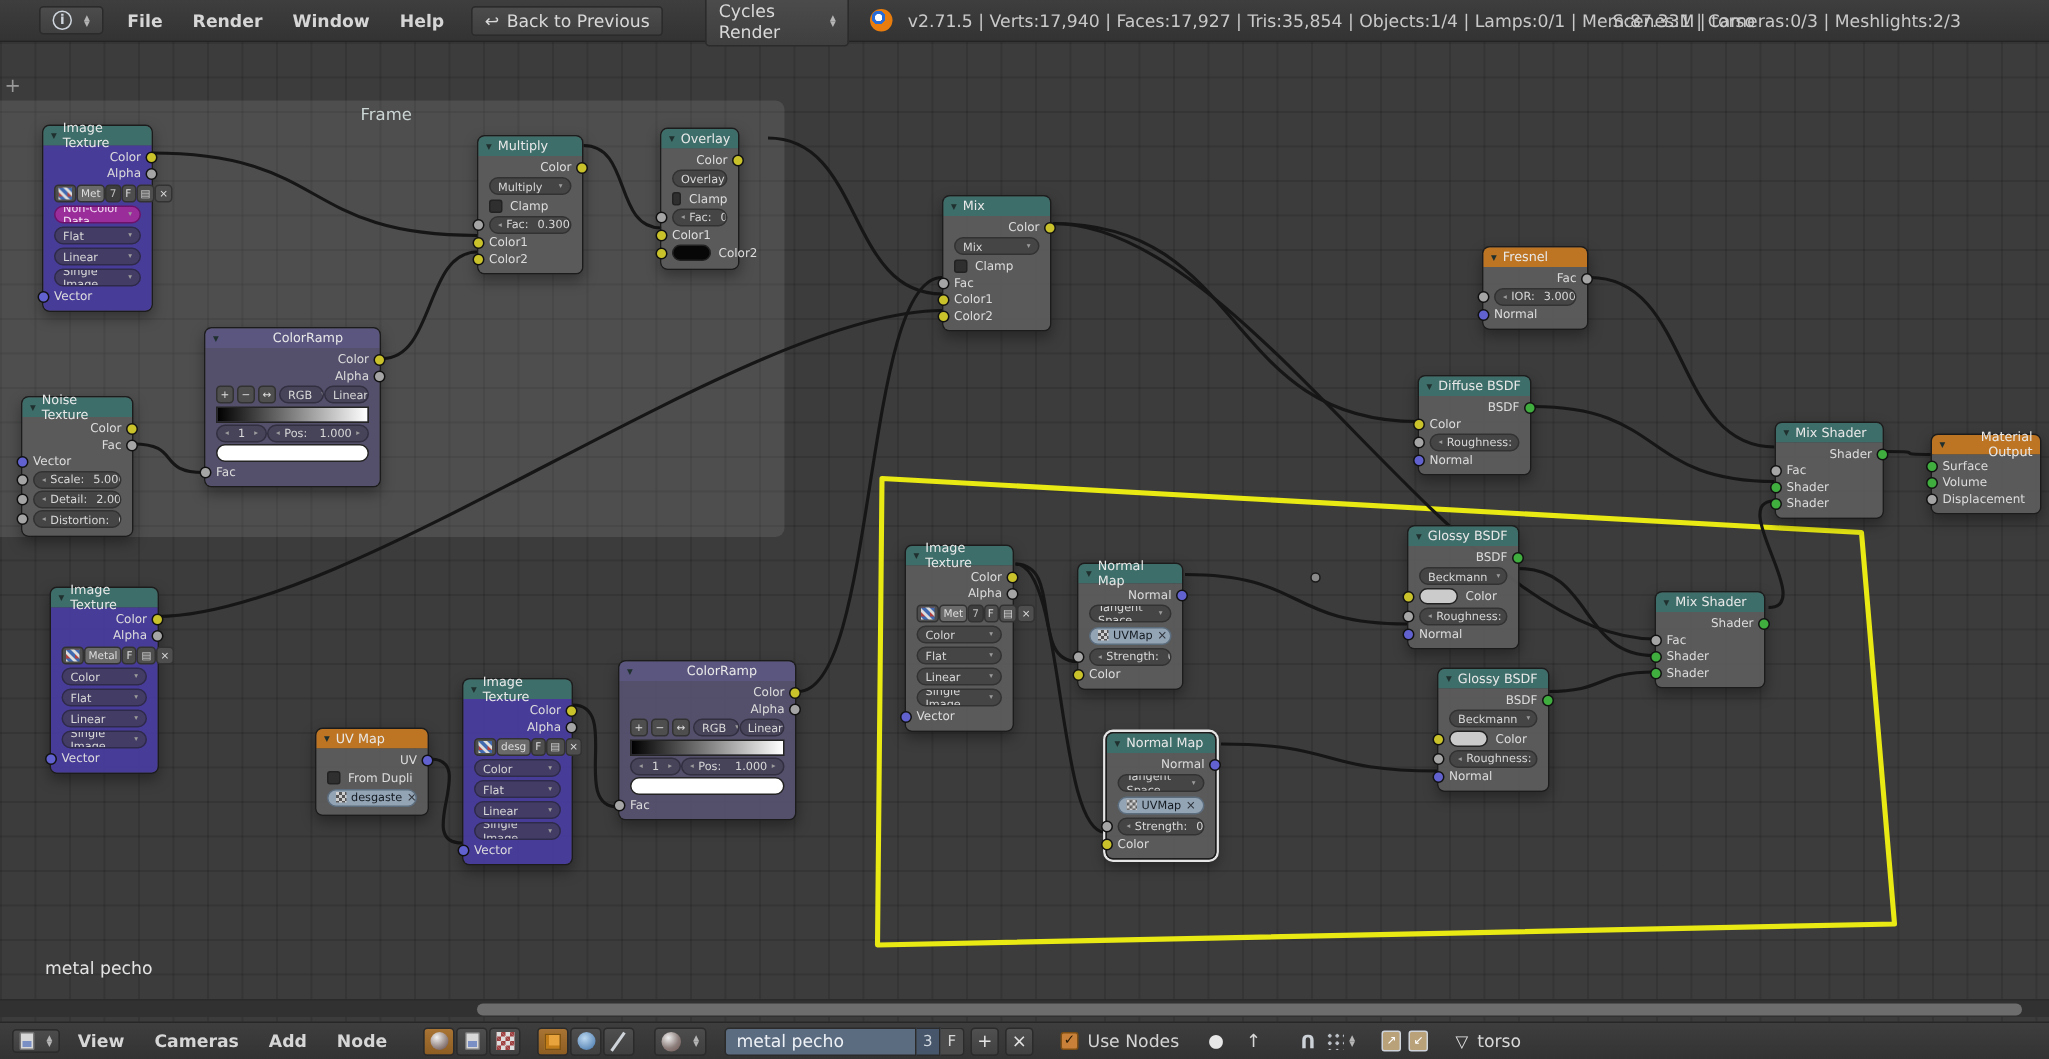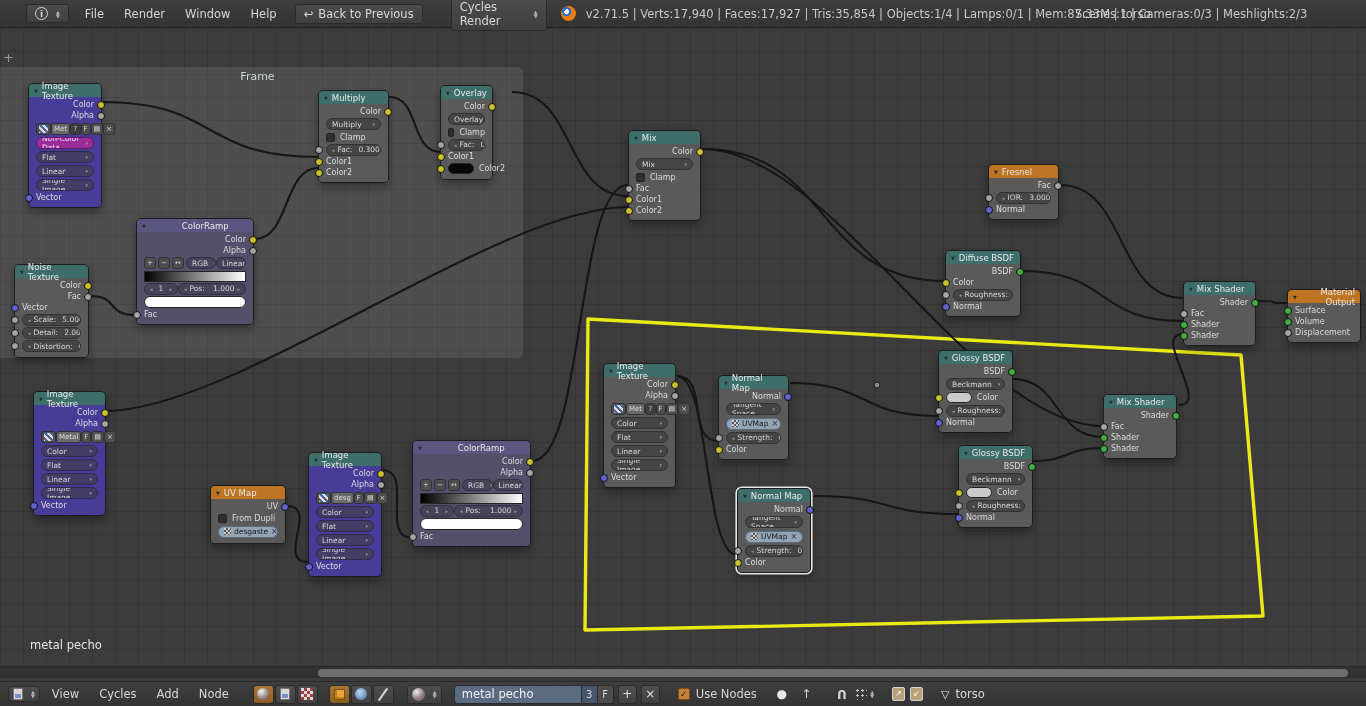--- a/index.html
+++ b/index.html
@@ -5,21 +5,21 @@
   * { margin:0; padding:0; box-sizing:border-box; }
   html,body { width:1366px; height:706px; overflow:hidden; background:#3d3d3d;
               font-family:"DejaVu Sans", sans-serif; }
   #stage { position:absolute; inset:0; width:1366px; height:706px; }
 
   
   .bar { position:absolute; left:0; width:1366px; background:linear-gradient(#3e3e3e,#333334);
          display:flex; align-items:center; color:#d4d4d4; z-index:50; }
   #topbar { top:0; height:28px; border-bottom:1px solid #232323; font-size:11.5px; }
   #botbar { bottom:0; height:25px; border-top:1px solid #272727; font-size:11.5px; }
-  .menu-label { color:#d6d6d6; margin:0 10px; cursor:default; }
+  .menu-label { color:#d6d6d6; margin:0 10px; cursor:default;font-weight:bold; }
   .btn { background:linear-gradient(#4c4c4c,#3f3f3f); border:1px solid #2b2b2b; border-radius:3px;
          padding:2px 8px; display:flex; align-items:center; gap:5px; color:#d9d9d9; }
   .stepper { display:inline-flex; flex-direction:column; font-size:5px; line-height:4px; color:#b5b5b5; margin-left:3px;}
   .info-btn { margin-left:26px; }
   .info-circle { width:13px; height:13px; border-radius:50%; border:1.5px solid #cfd6dd; color:#cfd6dd;
                  font-size:9px; display:flex; align-items:center; justify-content:center; font-weight:bold;}
   .blender-logo { width:15px; height:15px; border-radius:50%; margin-left:14px;
                   background:radial-gradient(circle at 38% 38%, #fff 0 18%, #2a6bd4 19% 34%, #e87d0d 35%); }
   .stats { color:#c9c9c9; margin-left:10px; white-space:nowrap; }
   .stats2 { position:absolute; left:1075px; color:#c9c9c9; white-space:nowrap; }
@@ -969,21 +969,21 @@
 
   <div class="bar" id="botbar">
     <div class="btn" style="margin-left:8px; padding:1px 4px">
       <span class="page-ic"></span>
       <span class="stepper">
           <span>▲</span>
           <span>▼</span>
         </span>
     </div>
     <span class="menu-label" style="margin-left:12px">View</span>
-    <span class="menu-label">Cycles</span>
+    <span class="menu-label">Cameras</span>
     <span class="menu-label">Add</span>
     <span class="menu-label">Node</span>
     <div style="display:flex; margin-left:14px">
       <div class="ibtn active">
           <span class="sphere"></span>
         </div>
       <div class="ibtn">
           <span class="page-ic"></span>
         </div>
       <div class="ibtn">

